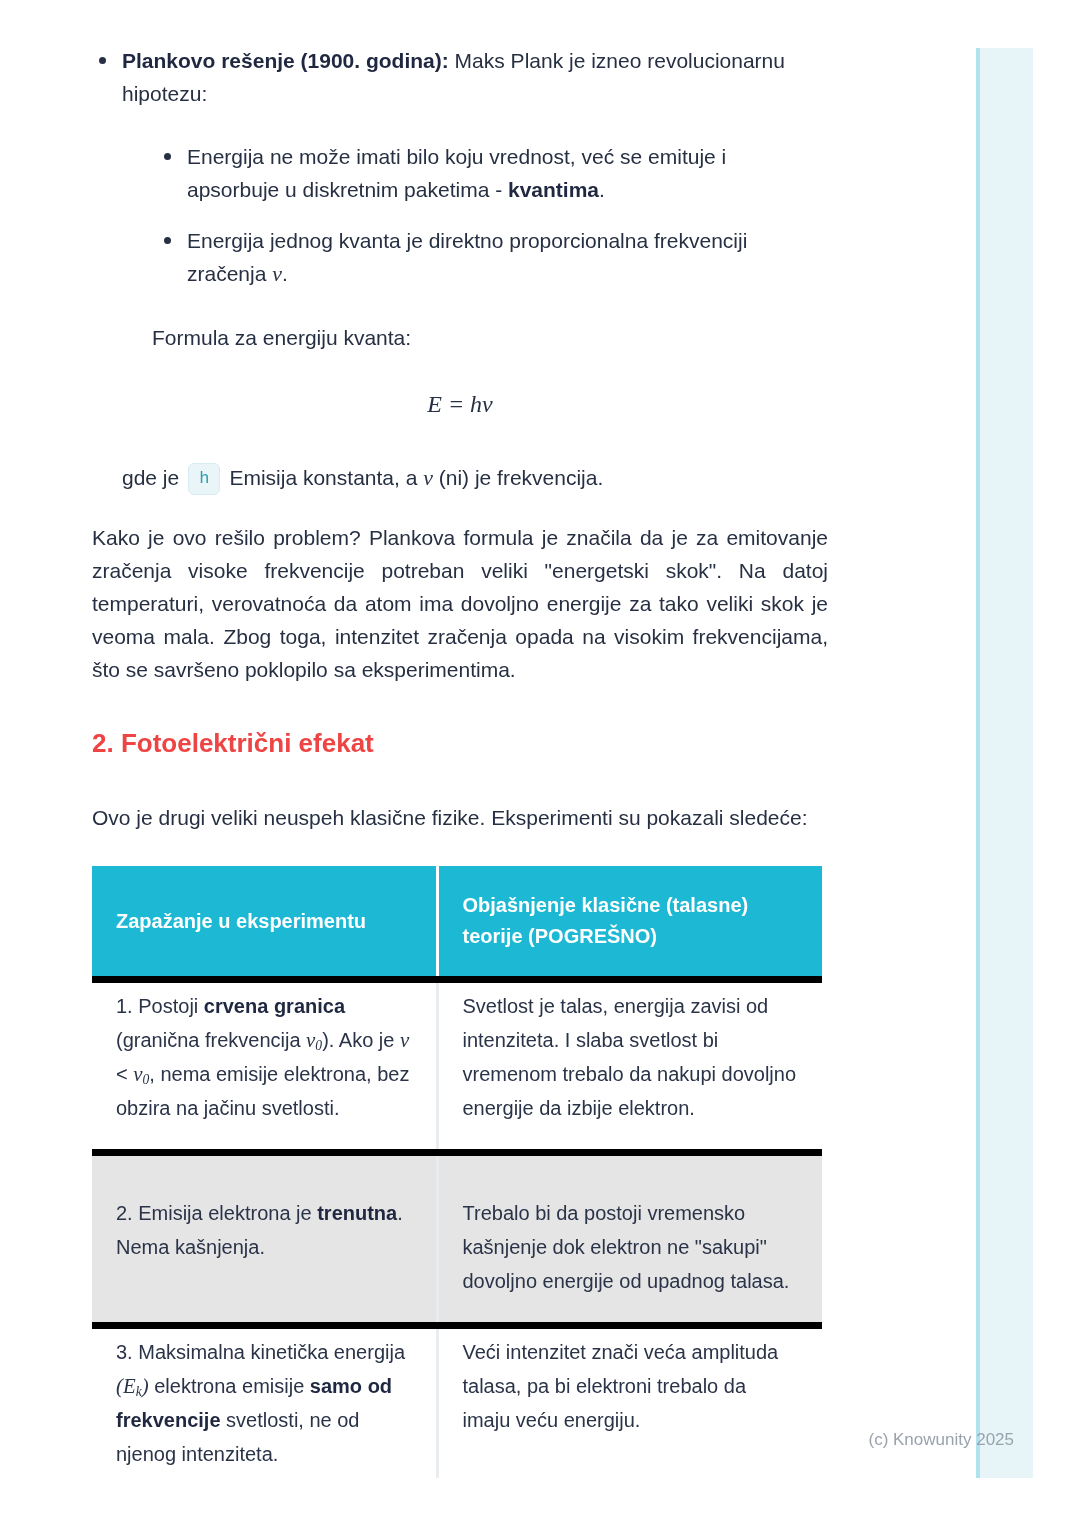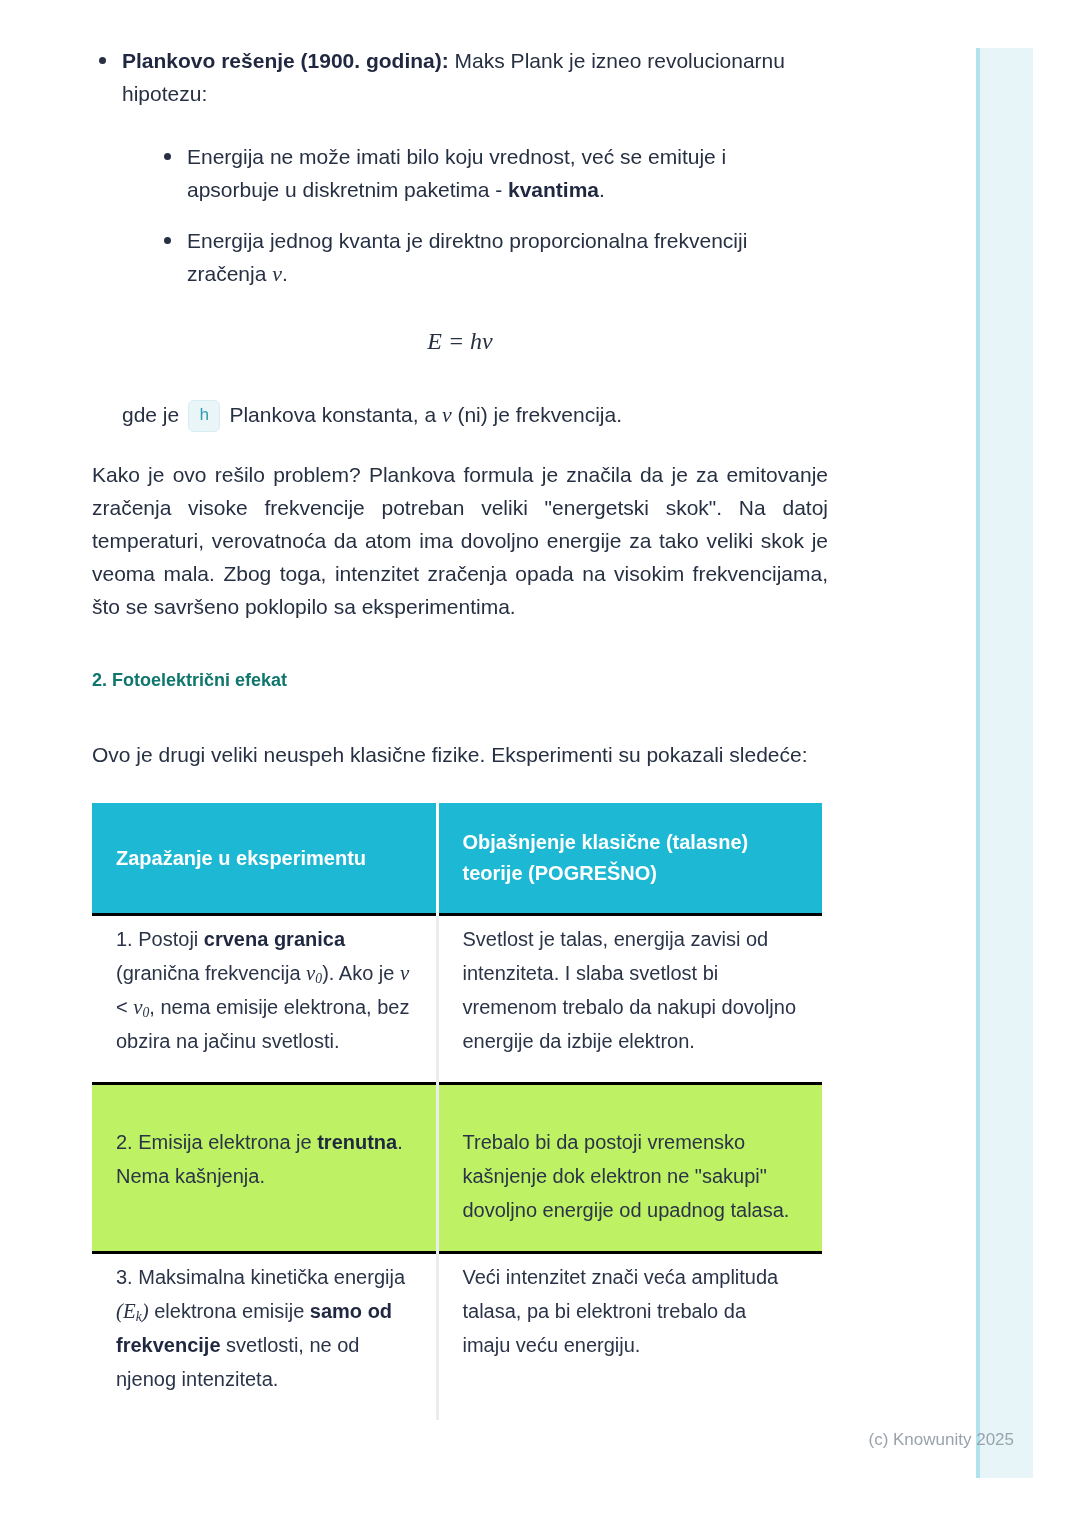--- a/index.html
+++ b/index.html
@@ -95,24 +95,24 @@
     padding: 6px 10px 7px;
     margin: 0 9px;
     vertical-align: 2px;
   }
   .para-justify {
     margin-top: 26px;
     text-align: justify;
   }
   h2.section-heading {
     margin: 40px 0 0 0;
-    font-size: 18px;
+    font-size: 26px;
     line-height: 34px;
     font-weight: bold;
-    color: #0f766e;
+    color: #ef4444;
   }
   .para-justify.after-heading { margin-top: 41px; }
   table.fx-table {
     margin-top: 32px;
     width: 730px;
     border-collapse: collapse;
     table-layout: fixed;
     font-size: 20px;
     line-height: 34px;
     color: #2a3347;
@@ -126,25 +126,25 @@
     text-align: left;
     vertical-align: middle;
     padding: 24px 24px;
     line-height: 31px;
     font-size: 20px;
   }
   table.fx-table th.col2 { border-left: 3px solid #ffffff; margin-left: 48px; }
   table.fx-table td {
     vertical-align: top;
     padding: 6px 24px 24px;
-    border-top: 3px solid #000000;
+    border-top: 7px solid #000000;
     background: #ffffff;
   }
   table.fx-table td.col2 { border-left: 3px solid #e9edf0; }
-  table.fx-table tr.alt td { background: #bef264; }
+  table.fx-table tr.alt td { background: #e5e5e5; }
   table.fx-table tr.rowpad2 td { padding-top: 40px; }
   .footer {
     position: absolute;
     top: 1430px;
     right: 66px;
     font-size: 17px;
     color: #99a3ad;
     z-index: 3;
   }
 </style>
@@ -166,26 +166,27 @@
             <li>
               <span class="dot"></span>
               <p class="para"><span>Energija ne može imati bilo koju vrednost, već se emituje i apsorbuje u diskretnim paketima - </span><strong>kvantima</strong><span>.</span></p>
             </li>
             <li>
               <span class="dot"></span>
               <p class="para"><span>Energija jednog kvanta je direktno proporcionalna frekvenciji zračenja </span><i class="math">ν</i><span>.</span></p>
             </li>
           </ul>
 
+          <p class="formula-label">Formula za energiju kvanta:</p>
         </li>
       </ul>
 
       <div class="equation">E = hν</div>
 
-      <p class="where-line"><span>gde je</span><span class="code-chip">h</span><span>Plankova konstanta, a </span><i class="math">ν</i><span> (ni) je frekvencija.</span></p>
+      <p class="where-line"><span>gde je</span><span class="code-chip">h</span><span>Emisija konstanta, a </span><i class="math">ν</i><span> (ni) je frekvencija.</span></p>
 
       <p class="para-justify">Kako je ovo rešilo problem? Plankova formula je značila da je za emitovanje zračenja visoke frekvencije potreban veliki "energetski skok". Na datoj temperaturi, verovatnoća da atom ima dovoljno energije za tako veliki skok je veoma mala. Zbog toga, intenzitet zračenja opada na visokim frekvencijama, što se savršeno poklopilo sa eksperimentima.</p>
 
       <h2 class="section-heading">2. Fotoelektrični efekat</h2>
 
       <p class="para-justify after-heading">Ovo je drugi veliki neuspeh klasične fizike. Eksperimenti su pokazali sledeće:</p>
 
       <table class="fx-table">
         <colgroup>
             <col class="c1">

